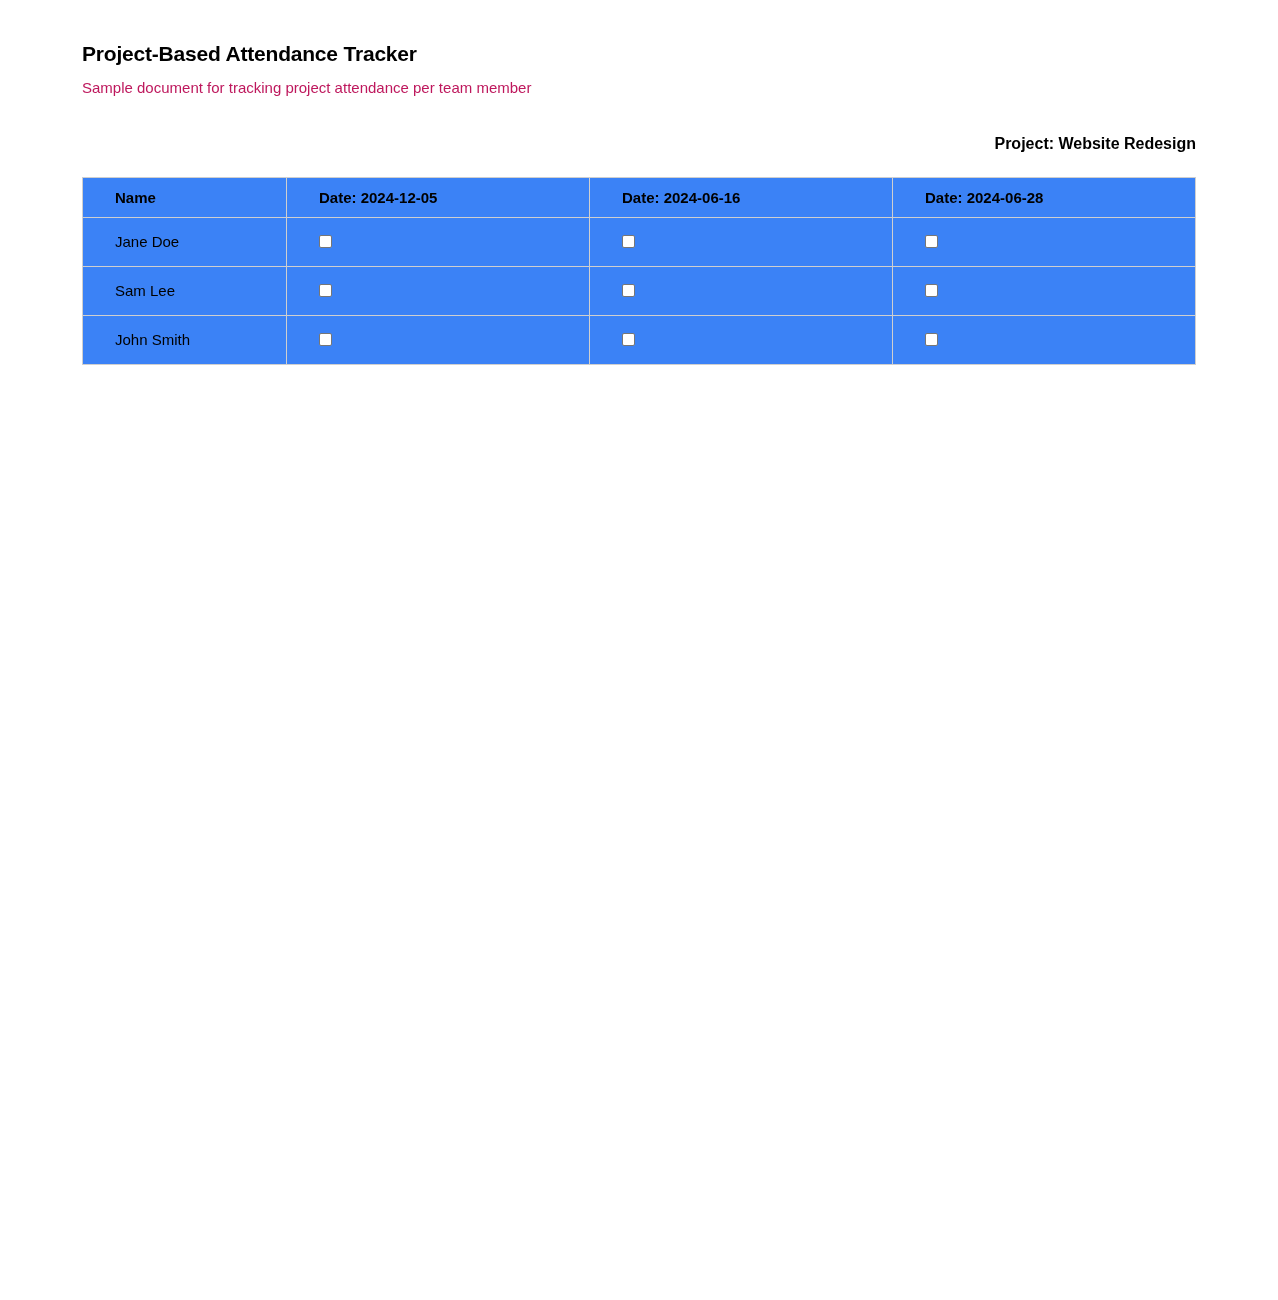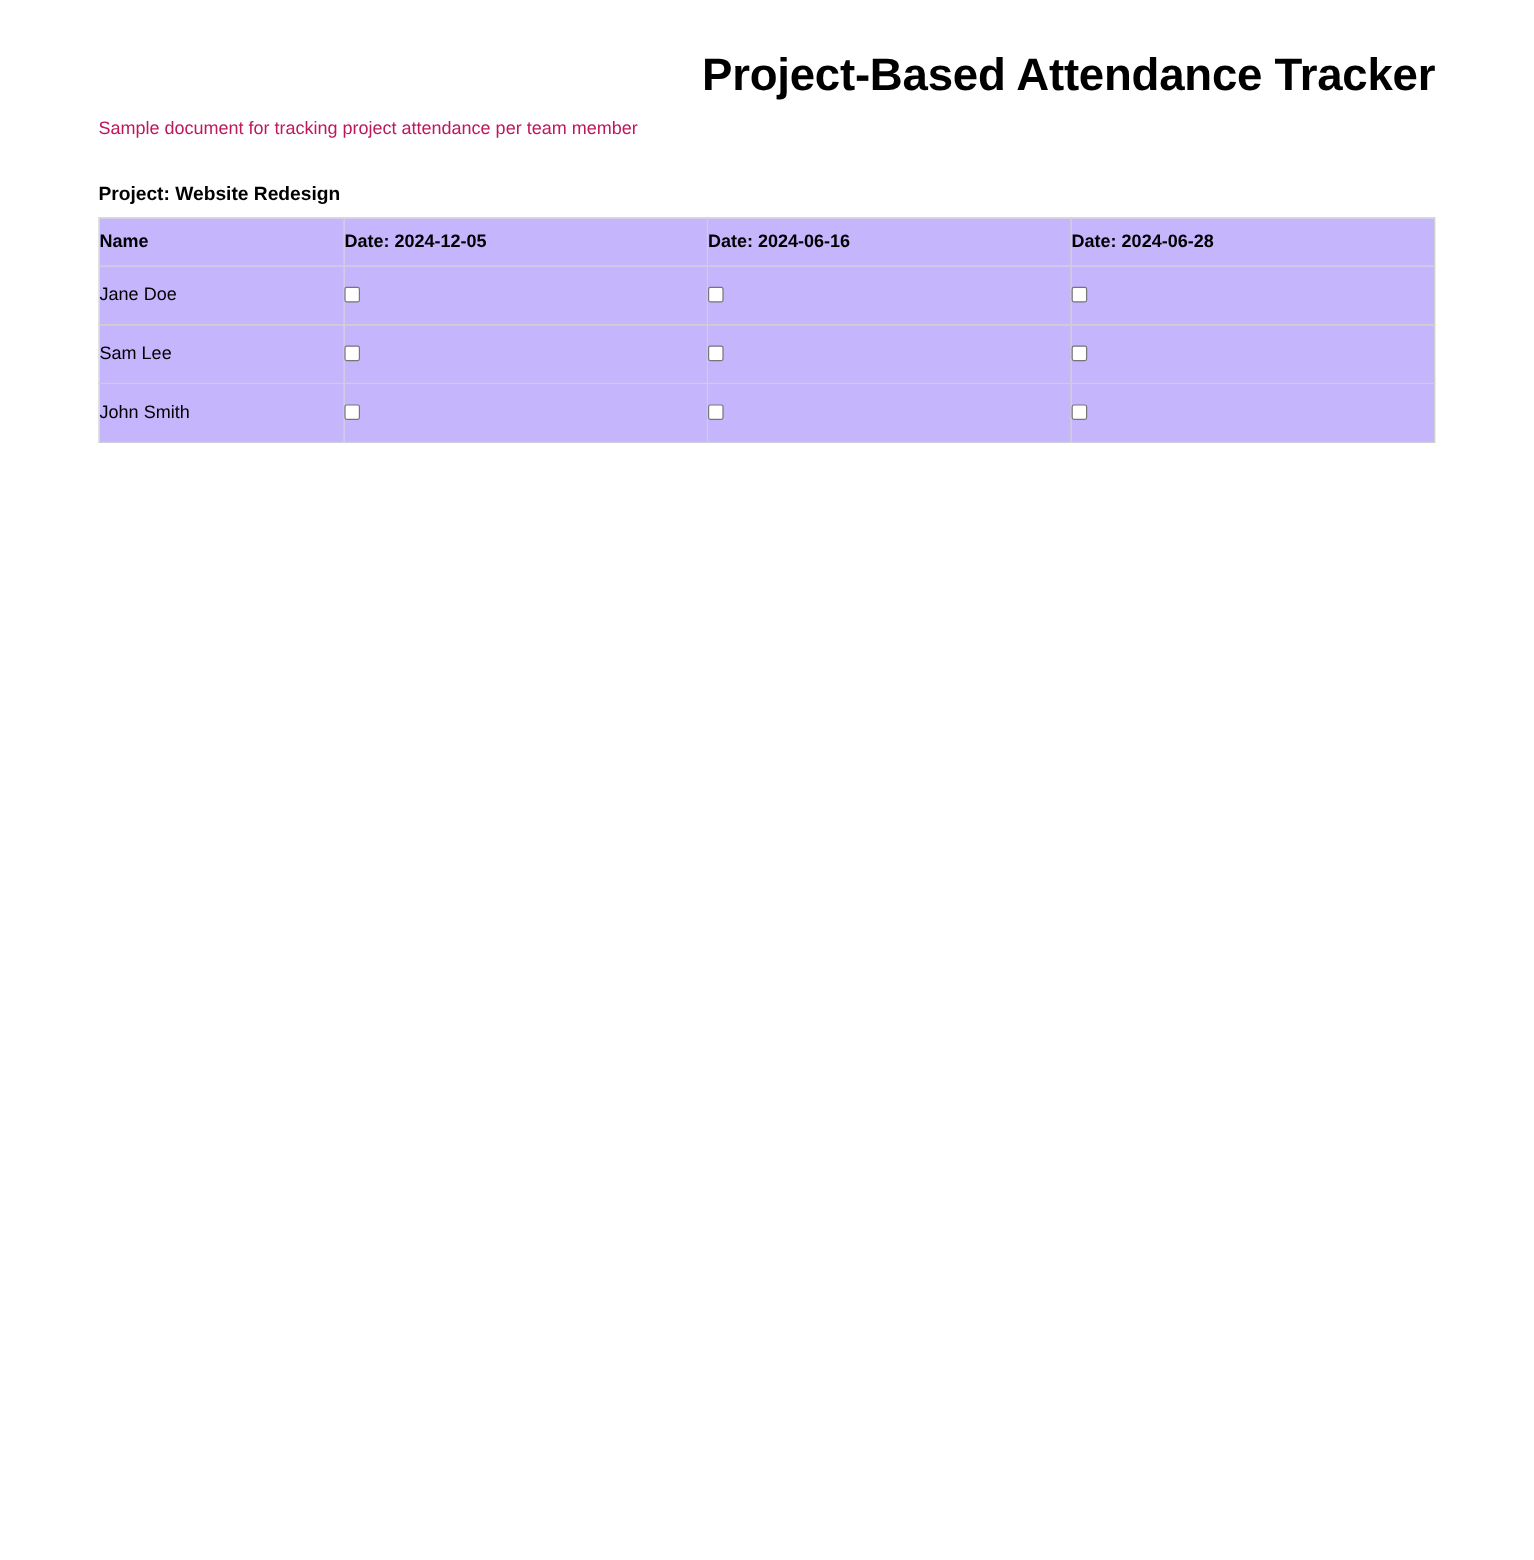--- a/index.html
+++ b/index.html
@@ -12,54 +12,54 @@
     height: 1300px;
     font-family: "Liberation Sans", sans-serif;
     color: #000000;
     -webkit-font-smoothing: antialiased;
   }
   .page {
     padding: 42px 82px 0 82px;
     box-sizing: border-box;
   }
   .doc-title {
-    font-size: 38px;
+    font-size: 21px;
     font-weight: bold;
     line-height: 1.15;
     margin: 0 0 12px 0;
     letter-spacing: -0.2px;
-    text-align: right;
   }
   .doc-subtitle {
     font-size: 15px;
     font-weight: normal;
     line-height: 1.3;
     margin: 0 0 36px 0;
     color: #be185d;
   }
   .project-heading {
     font-size: 16px;
     font-weight: bold;
-    margin: 0 0 9px 0;
+    margin: 0 0 24px 0;
     line-height: 1.2;
+    text-align: right;
   }
   table.attendance {
     border-collapse: collapse;
     width: 1114px;
     table-layout: fixed;
     border: 1px solid #cfcfcf;
   }
   table.attendance th,
   table.attendance td {
     border: 1px solid #cfcfcf;
     text-align: left;
     vertical-align: middle;
-    padding: 0 0;
+    padding: 0 32px;
     font-size: 15px;
-    background: #c4b5fd;
+    background: #3b82f6;
   }
   table.attendance th {
     font-weight: bold;
     height: 39px;
     line-height: 39px;
     white-space: nowrap;
   }
   table.attendance td {
     font-weight: normal;
     height: 48px;

